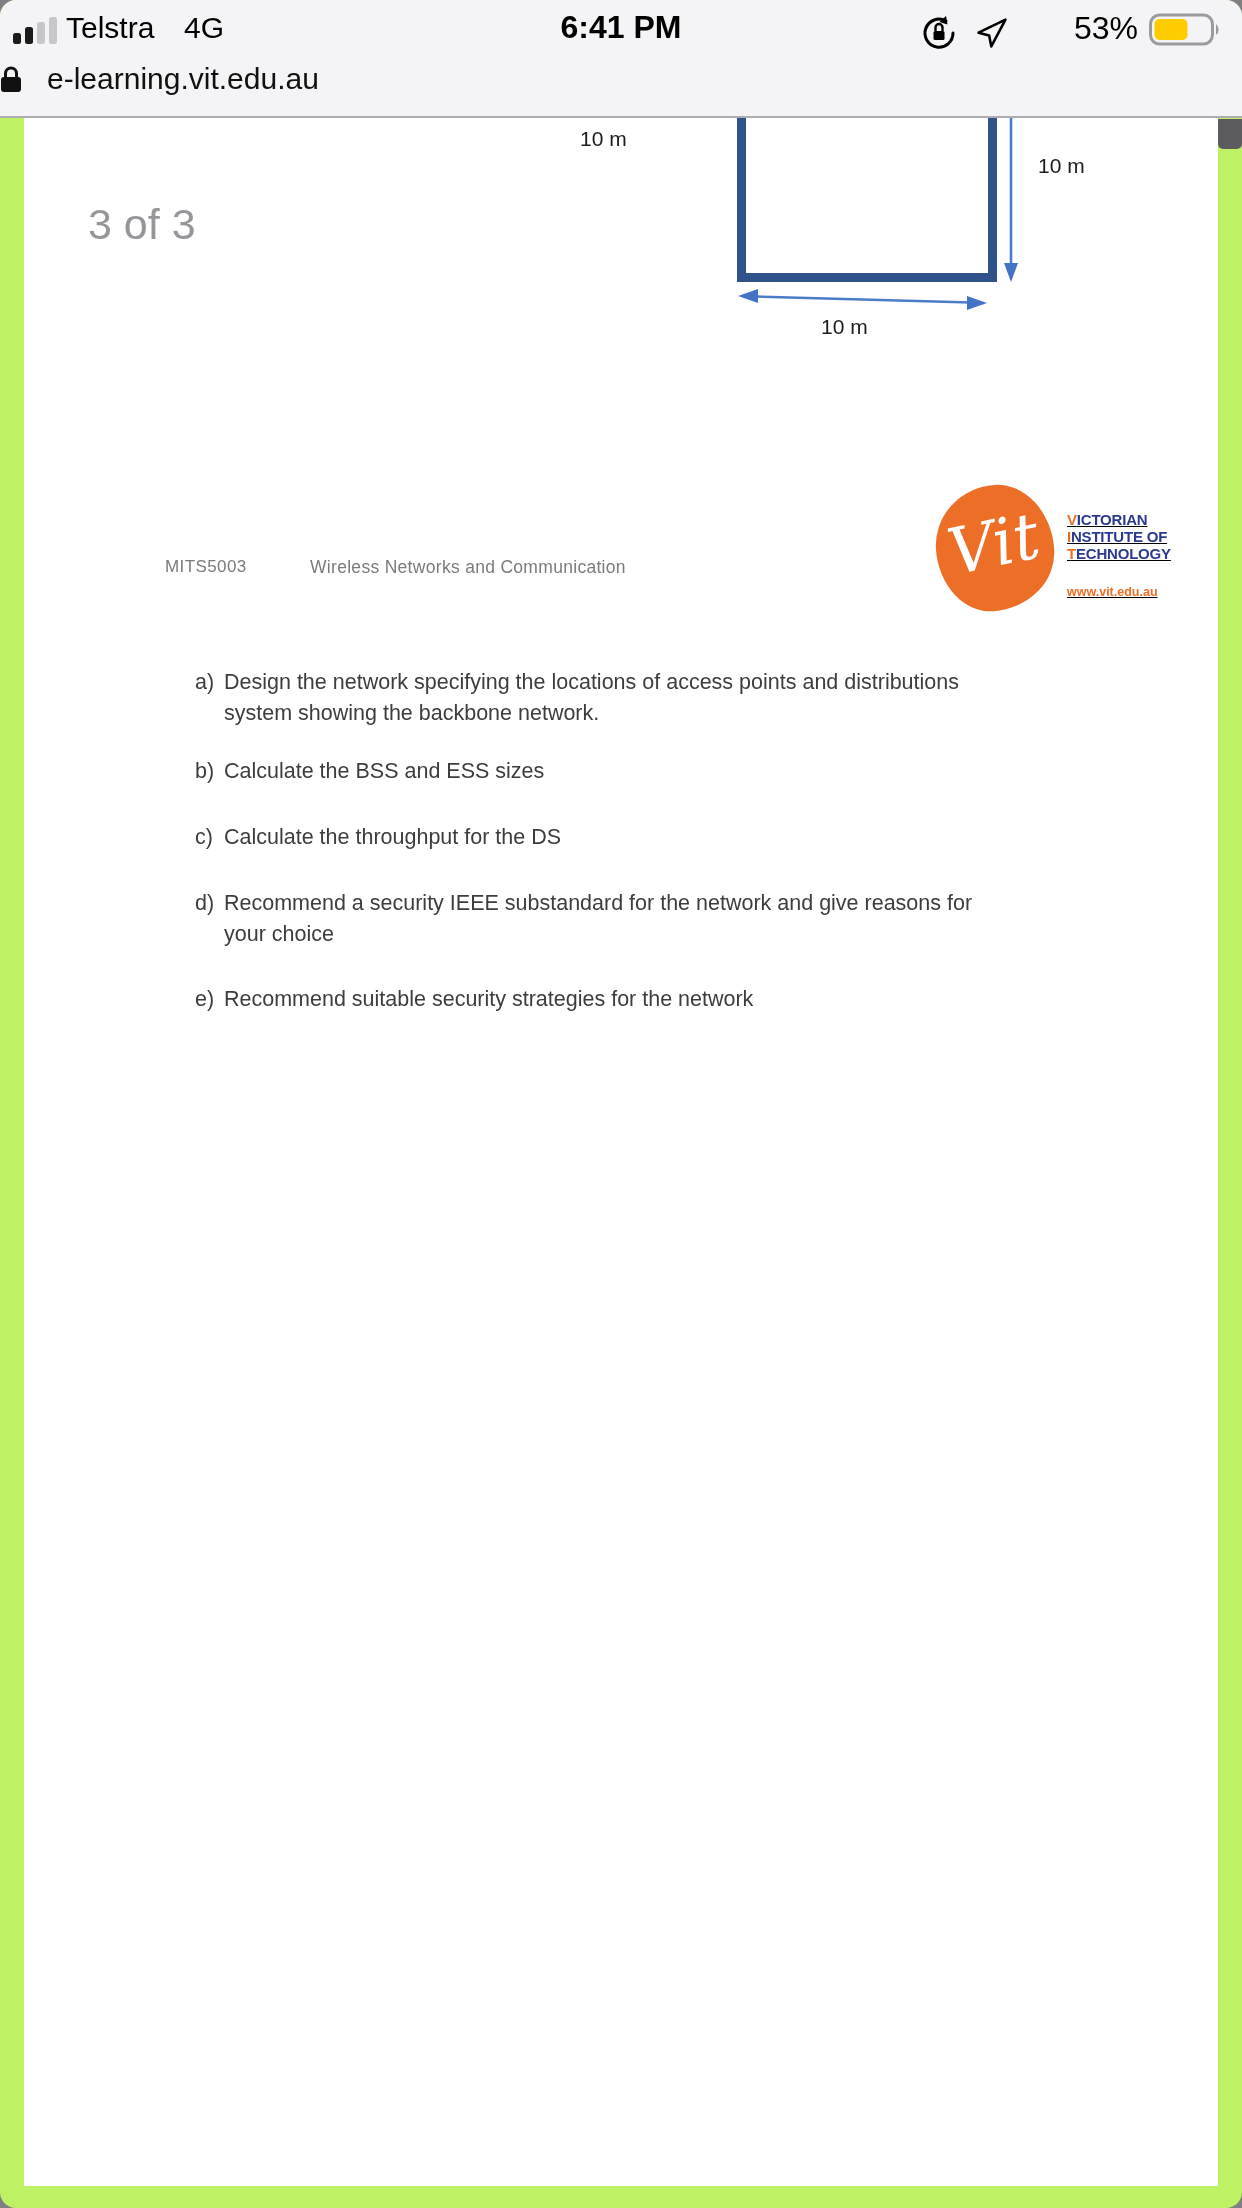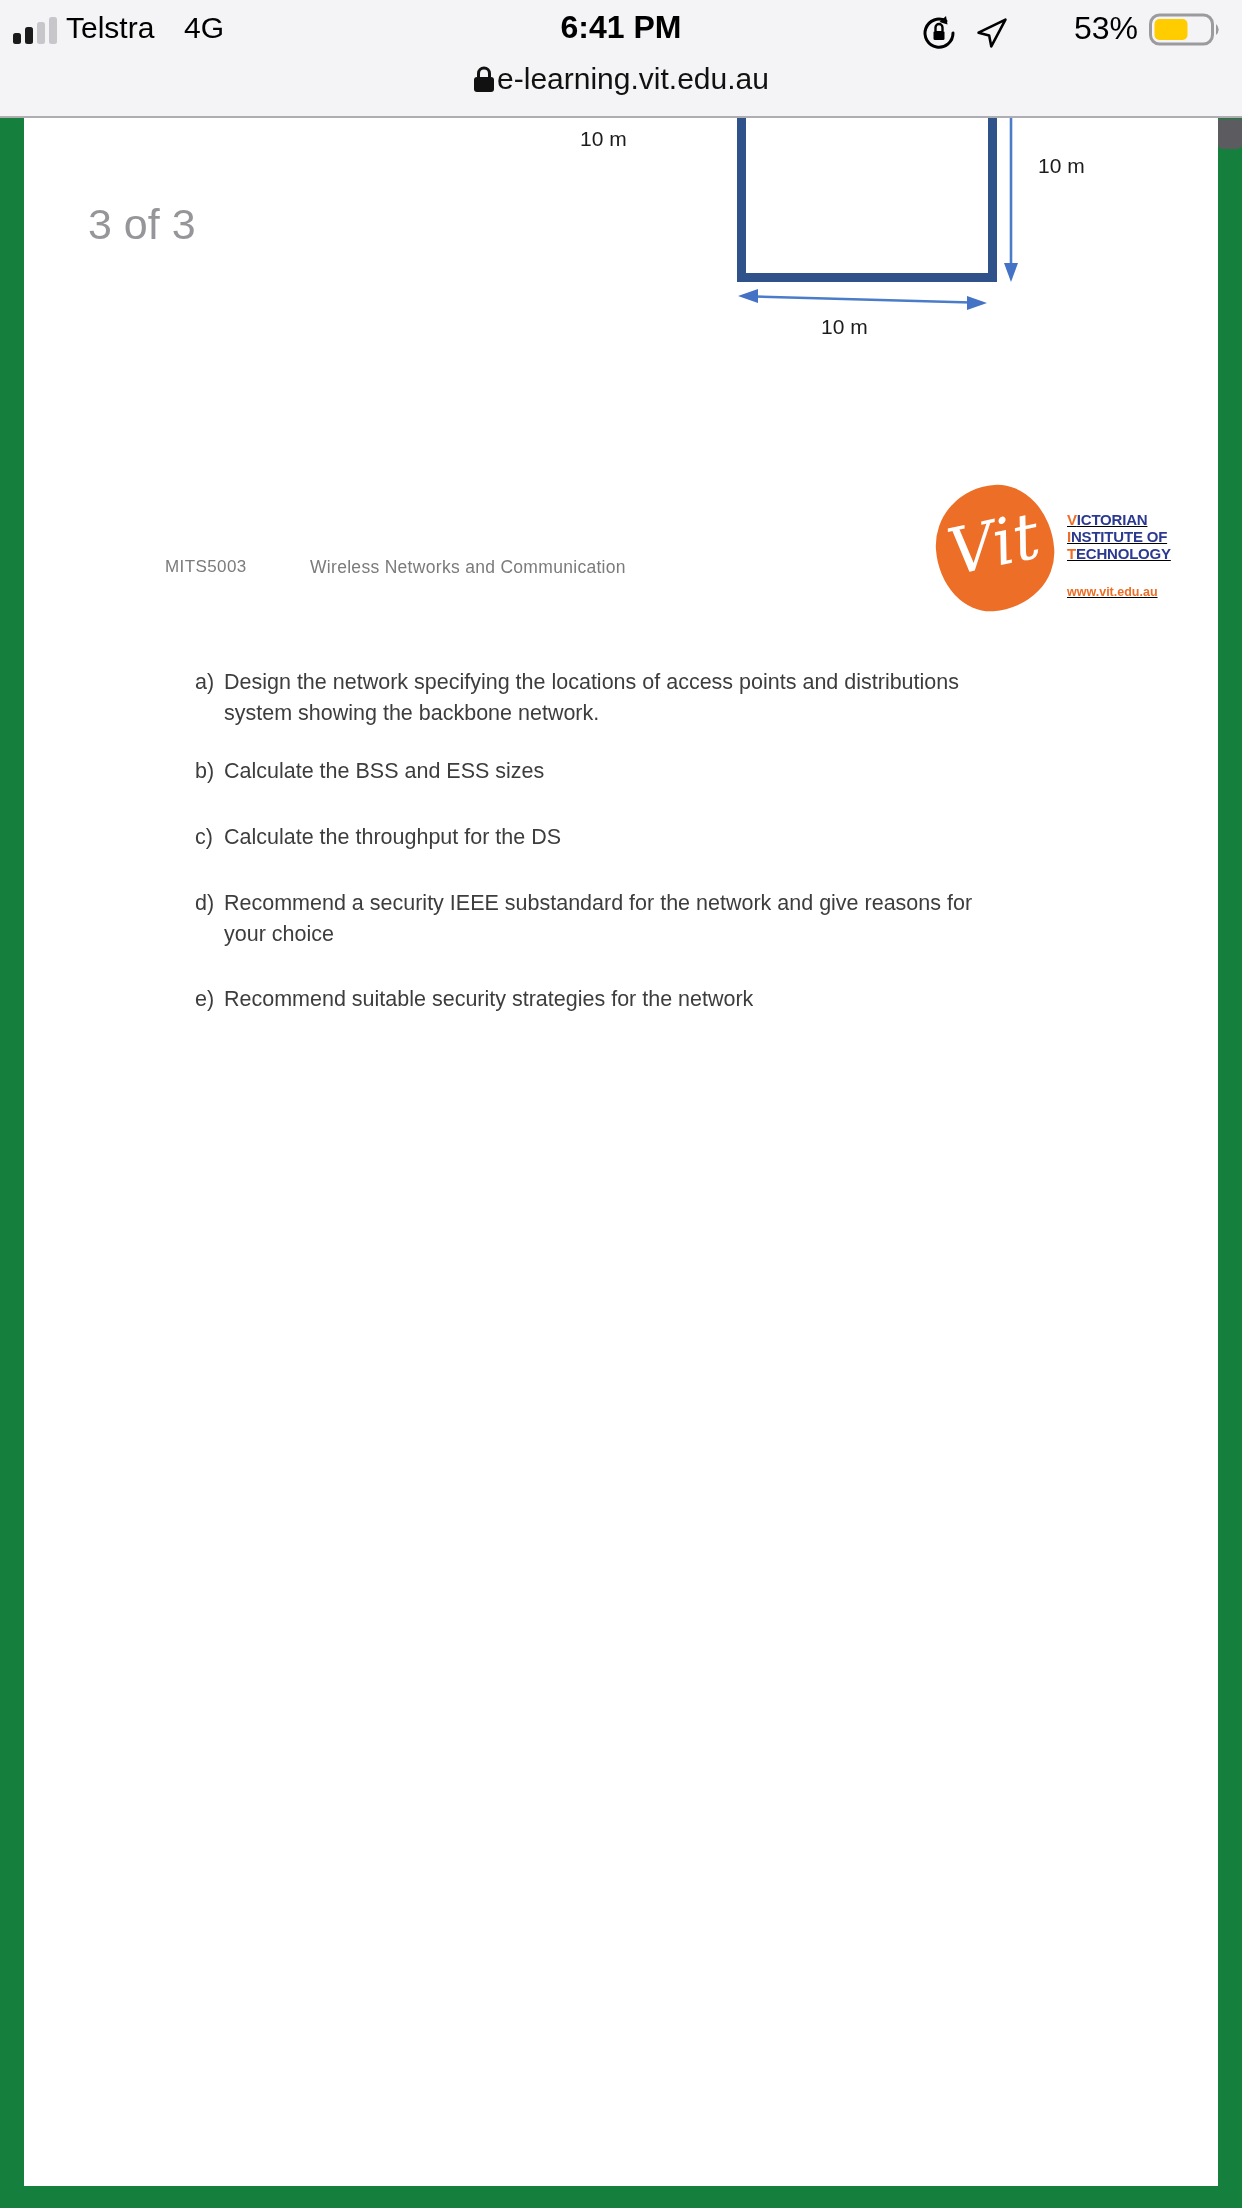--- a/index.html
+++ b/index.html
@@ -1,38 +1,39 @@
 <!DOCTYPE html>
 <html><head>
 <meta charset="utf-8">
 <style>
   * { margin:0; padding:0; box-sizing:border-box; }
   html,body { background:#808080; }
   .screen {
     position:relative; width:1242px; height:2208px;
-    background:#15803d; overflow:hidden;
+    background:#bef264; overflow:hidden;
     font-family:"Liberation Sans", sans-serif;
+    border-radius:16px;
     -webkit-font-smoothing:antialiased;
   }
   
   .chrome {
     position:absolute; left:0; top:0; width:1242px; height:118px;
     background:#f4f4f6; border-bottom:2px solid #adadb2; z-index:5;
   }
   .status-row { position:absolute; left:0; top:0; width:100%; height:50px; }
   .signal { position:absolute; left:13px; top:17px; }
   .carrier { position:absolute; left:66px; top:11px; font-size:30px; color:#000; }
   .network { position:absolute; left:184px; top:11px; font-size:30px; color:#000; }
   .time { position:absolute; left:0; right:0; top:9px; text-align:center; font-size:32px; font-weight:700; color:#000; }
   .rotlock { position:absolute; left:920px; top:14px; }
   .locarrow { position:absolute; left:975px; top:16px; }
   .battpct { position:absolute; left:1020px; top:10px; width:118px; text-align:right; font-size:32px; color:#000; }
   .battery { position:absolute; left:1149px; top:13px; }
   .url-row { position:absolute; left:0; top:50px; width:100%; height:58px;
-    display:flex; align-items:center; justify-content:center; gap:2px; }
+    display:flex; align-items:center; gap:25px; }
   .url-text { font-size:30px; color:#111; }
   
   .pdf-area { position:absolute; left:0; top:120px; width:1242px; height:2088px; }
   .page { position:absolute; left:24px; width:1194px; background:#ffffff; overflow:hidden; }
   .page1 { top:-2px; height:398px; }
   .page2 { top:353px; height:1713px; }
   
   .room-square {
     position:absolute; left:713px; top:-62px; width:260px; height:226px;
     border:9px solid #2e5289; background:transparent;

